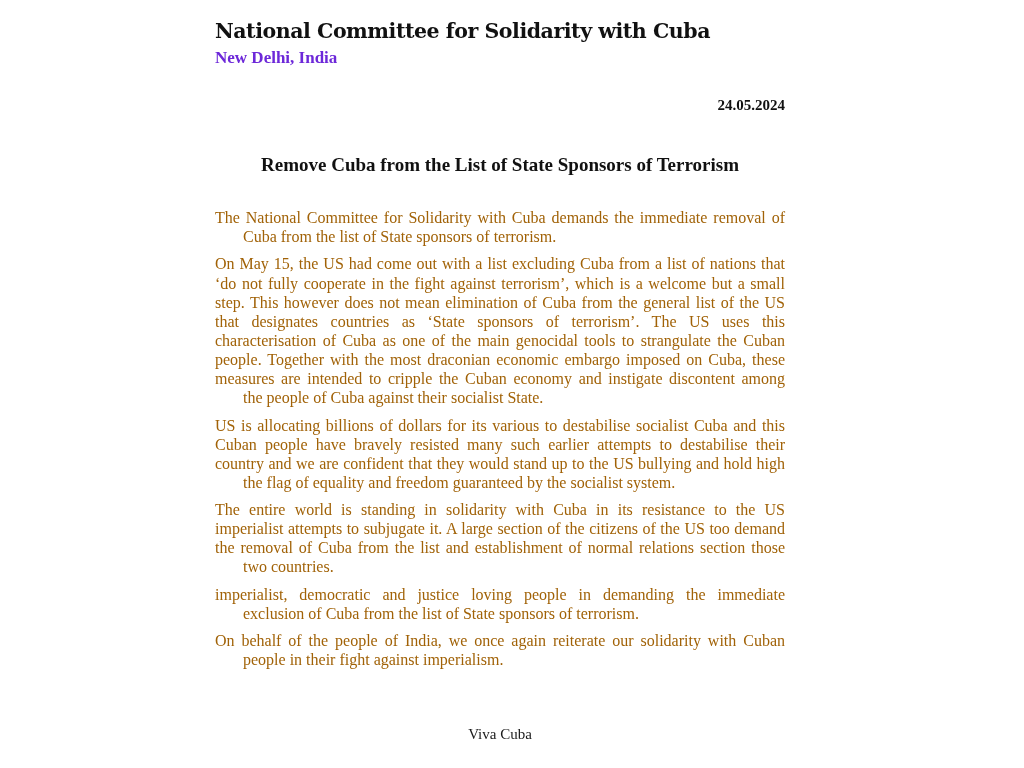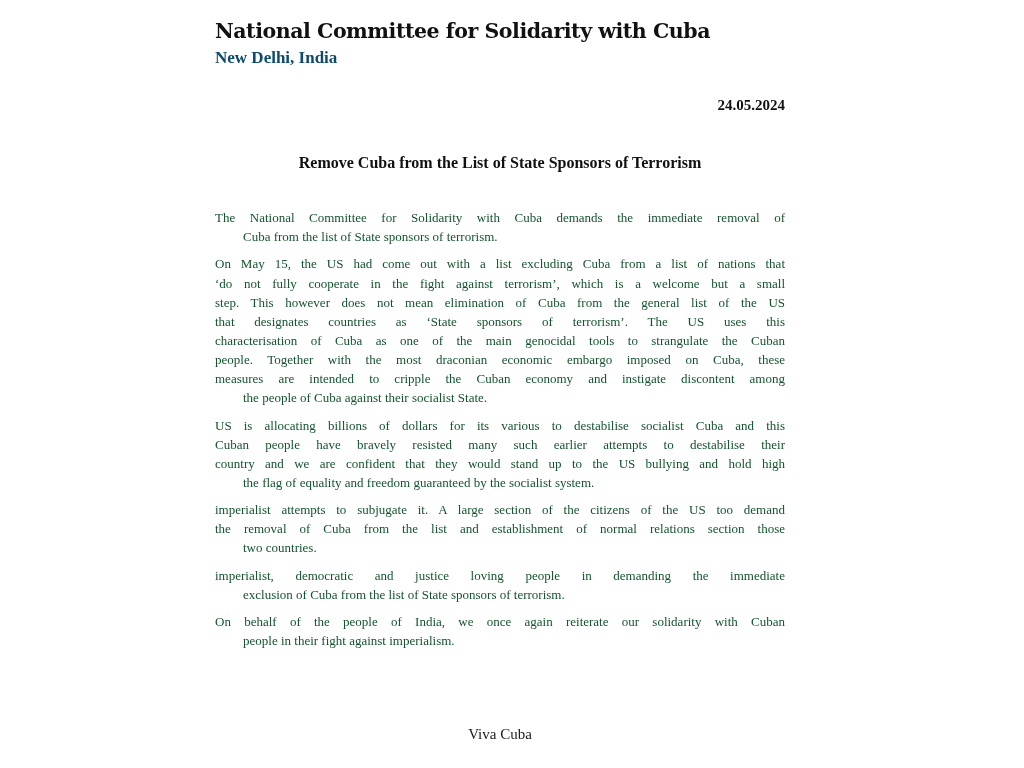--- a/index.html
+++ b/index.html
@@ -33,53 +33,53 @@
       text-align: right;
     }
     .org-location {
       position: absolute;
       left: 0;
       top: 48px;
       font-family: "Liberation Serif", serif;
       font-weight: bold;
       font-size: 17px;
       white-space: nowrap;
-      color: #0c4a6e;
+      color: #6d28d9;
     }
     .date {
       position: absolute;
       right: 0;
       top: 97px;
       font-family: Liberation Serif, serif;
       font-weight: bold;
       font-size: 15px;
       white-space: nowrap;
       color: #111;
     }
     .doc-title {
       position: absolute;
       left: 0;
       width: 570px;
       top: 154px;
       text-align: center;
       font-family: "Liberation Serif", serif;
       font-weight: bold;
-      font-size: 16px;
+      font-size: 19px;
       white-space: nowrap;
       color: #111;
     }
     .body-text {
       position: absolute;
       left: 0;
       top: 208px;
       width: 570px;
       font-family: "Liberation Serif", serif;
-      font-size: 13px;
+      font-size: 16px;
       line-height: 19.1px;
-      color: #14532d;
+      color: #a16207;
     }
     .para {
       margin: 0 0 8.3px 0;
     }
     .line {
       display: block;
       text-align: justify;
       text-align-last: justify;
       white-space: nowrap;
       height: 19.1px;
@@ -123,20 +123,21 @@
         <span class="line">measures are intended to cripple the Cuban economy and instigate discontent among</span>
         <span class="line last">the people of Cuba against their socialist State.</span>
       </div>
       <div class="para">
         <span class="line">US is allocating billions of dollars for its various to destabilise socialist Cuba and this</span>
         <span class="line">Cuban people have bravely resisted many such earlier attempts to destabilise their</span>
         <span class="line">country and we are confident that they would stand up to the US bullying and hold high</span>
         <span class="line last">the flag of equality and freedom guaranteed by the socialist system.</span>
       </div>
       <div class="para">
+        <span class="line">The entire world is standing in solidarity with Cuba in its resistance to the US</span>
         <span class="line">imperialist attempts to subjugate it. A large section of the citizens of the US too demand</span>
         <span class="line">the removal of Cuba from the list and establishment of normal relations section those</span>
         <span class="line last">two countries.</span>
       </div>
       <div class="para">
         <span class="line">imperialist, democratic and justice loving people in demanding the immediate</span>
         <span class="line last">exclusion of Cuba from the list of State sponsors of terrorism.</span>
       </div>
       <div class="para">
         <span class="line">On behalf of the people of India, we once again reiterate our solidarity with Cuban</span>

